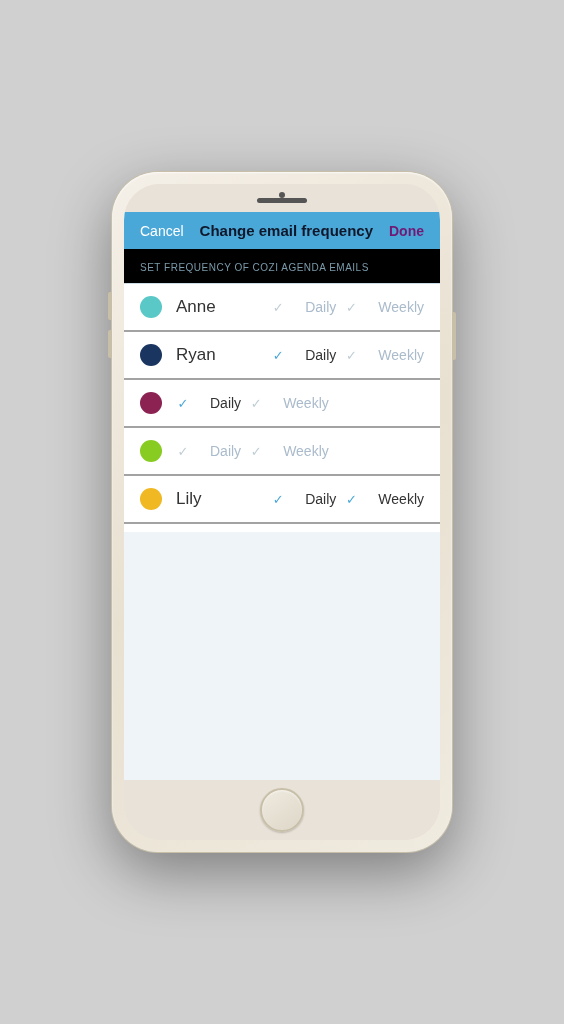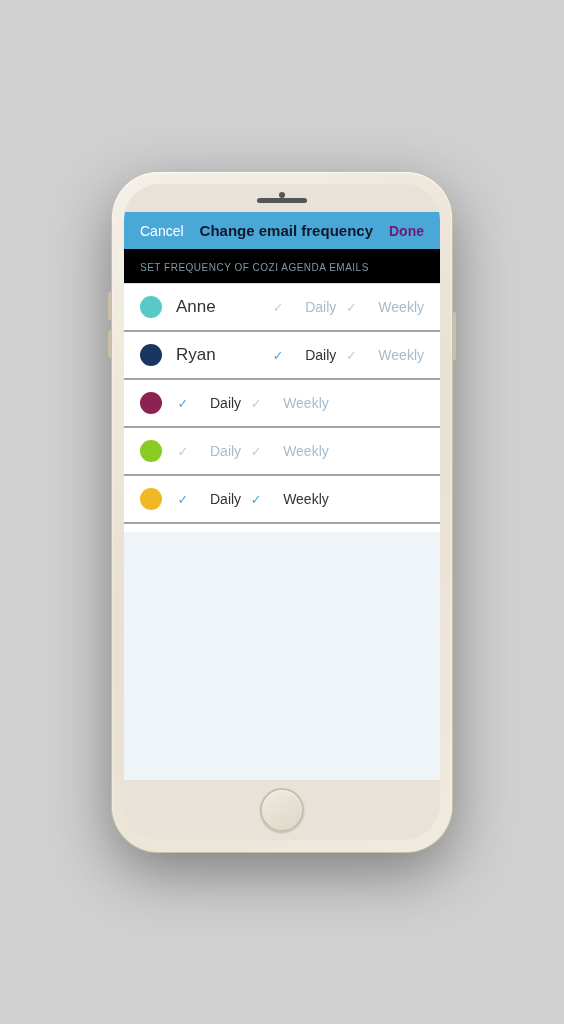--- a/index.html
+++ b/index.html
@@ -323,20 +323,21 @@
             </div>
             <div class="check-option">
               <span class="check-mark inactive">✓</span>
               <span class="option-label inactive">Weekly</span>
             </div>
           </div>
         </div>
 
         <div class="person-row">
           <div class="person-avatar" style="background:#f0b822;"></div>
+          <span class="person-name">Lily</span>
           <div class="person-options">
             <div class="check-option">
               <span class="check-mark active">✓</span>
               <span class="option-label active">Daily</span>
             </div>
             <div class="check-option">
               <span class="check-mark active">✓</span>
               <span class="option-label active">Weekly</span>
             </div>
           </div>

